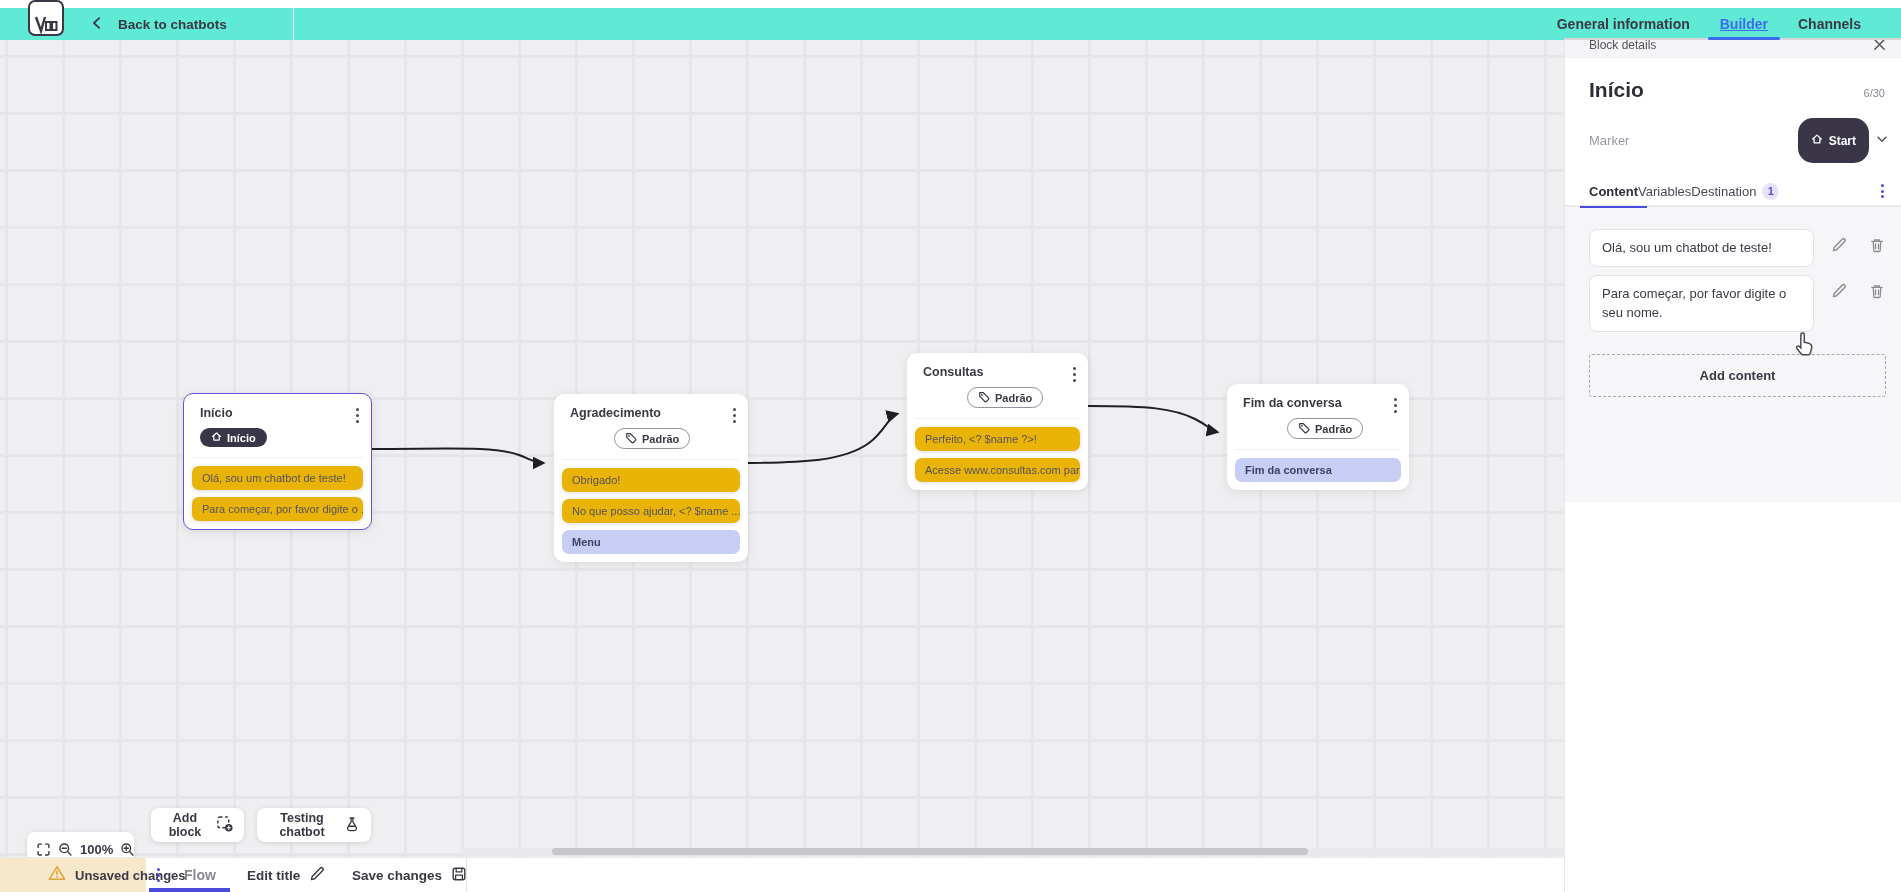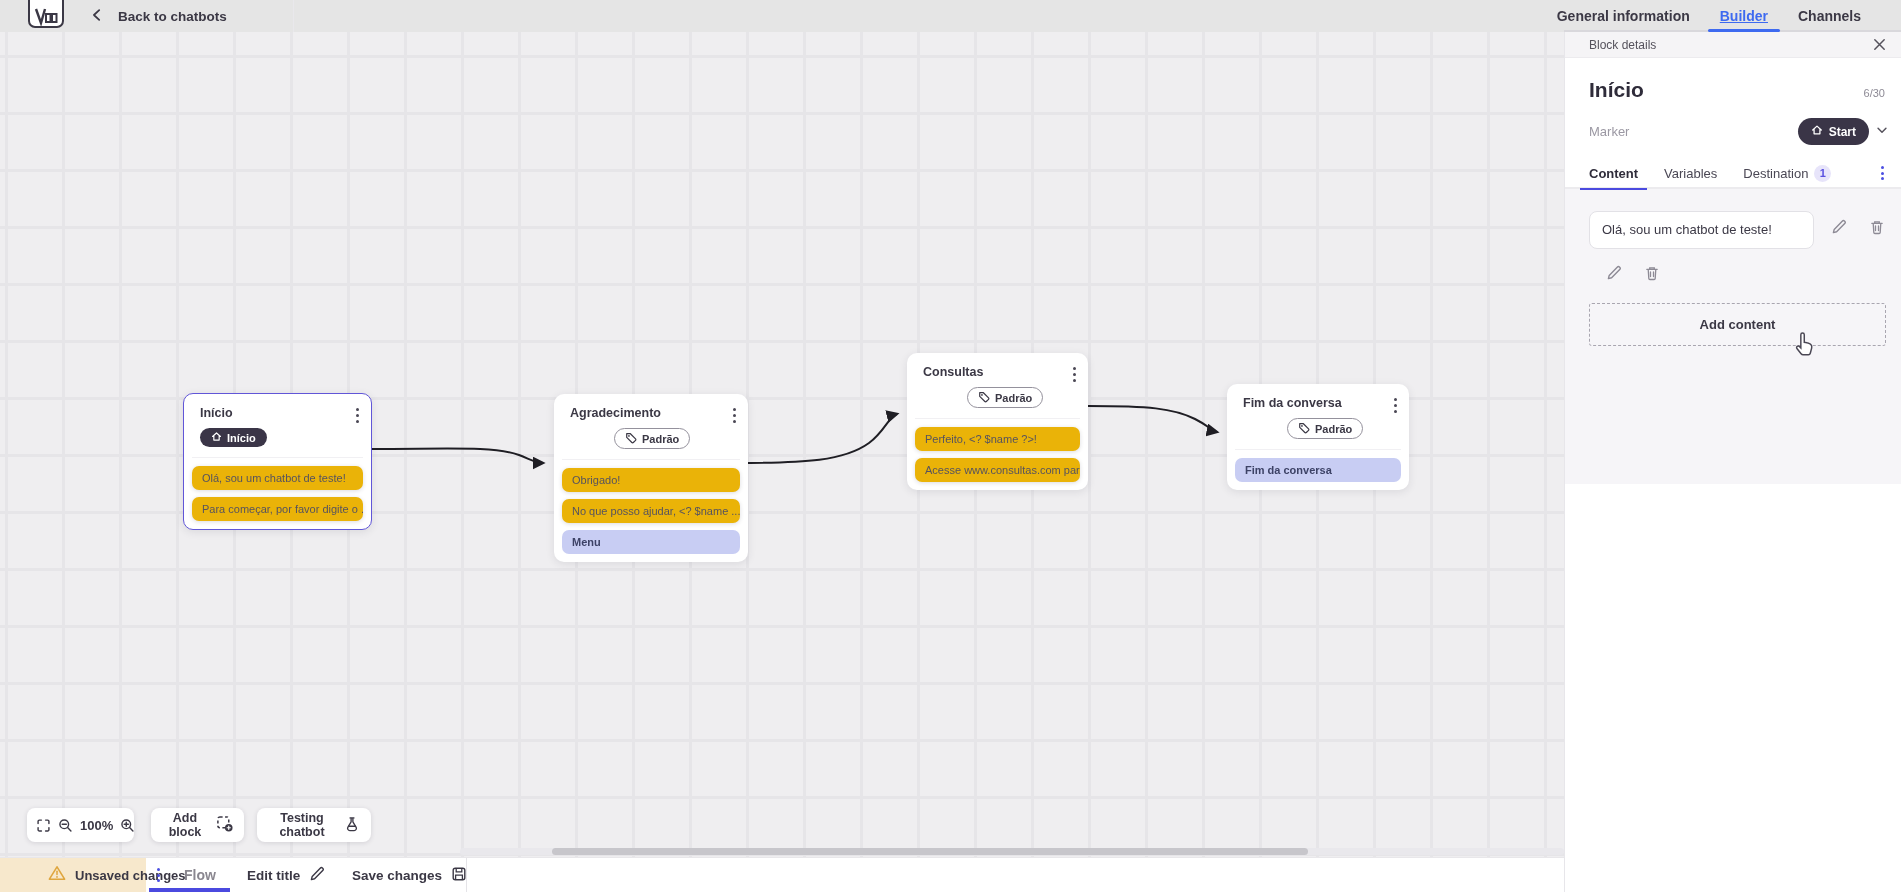--- a/index.html
+++ b/index.html
@@ -1,21 +1,21 @@
 <!DOCTYPE html>
 <html><head>
 <meta charset="utf-8">
 <style>
   * { margin:0; padding:0; box-sizing:border-box; }
   html,body { width:1901px; height:892px; overflow:hidden; }
   body { font-family:"Liberation Sans", sans-serif; color:#3b3845; background:#fff; }
   .app { position:relative; width:1901px; height:892px; overflow:hidden; }
 
   
-  .topbar { position:absolute; left:0; top:0; width:1901px; height:32px; background:#e5e5e5; z-index:30; }
+  .topbar { position:absolute; left:0; top:8px; width:1901px; height:32px; background:#5eead4; z-index:30; }
   .logo { position:absolute; left:28px; top:-8px; width:36px; height:36px; border:2.5px solid #3b3845; border-radius:7px; display:flex; align-items:flex-end; justify-content:center; background:#fff; }
   .back-btn { position:absolute; left:90px; top:0; height:32px; display:flex; align-items:center; gap:14px; background:none; border:none; cursor:pointer; font-family:inherit; }
   .back-btn .lbl { font-size:13.5px; font-weight:bold; color:#3b3845; }
   .tb-divider { position:absolute; left:293px; top:0; width:1px; height:32px; background:#e9e8ec; }
   .title-area { position:absolute; left:263px; top:0; height:32px; display:flex; align-items:center; gap:14px; padding-left:18px; }
   .bot-title { font-size:17px; font-weight:bold; color:#3b3845; }
   .status-pill { border:1.5px solid #b9b7c0; border-radius:14px; padding:3px 12px; font-size:12px; font-weight:bold; color:#807d89; background:#fff; }
   .top-tabs { position:absolute; right:40px; top:0; height:31px; display:flex; gap:30px; align-items:center; }
   .top-tab { position:relative; font-size:14px; font-weight:bold; color:#3b3845; background:none; border:none; cursor:pointer; font-family:inherit; height:31px; }
   .top-tab.active { color:#3e6af0;text-decoration:underline; }
@@ -36,43 +36,43 @@
   .node-kebab i { width:3px; height:3px; border-radius:50%; background:#4a4754; }
   .node-badges { padding:8px 8px 10px 8px; border-bottom:1px solid #f1f0f3; margin-bottom:8px; }
   .badge-dark { display:inline-flex; align-items:center; gap:5px; background:#3a3547; color:#fff; border-radius:14px; padding:3px 11px; font-size:11px; font-weight:bold; }
   .badge-outline { display:inline-flex; align-items:center; gap:5px; background:#fff; border:1.5px solid #94919c; border-radius:14px; padding:2.5px 10px; font-size:11px; font-weight:bold; color:#3b3845;margin-left:44px; }
   .node-item { background:#eab308; border-radius:7px; box-shadow:0 1px 4px rgba(40,38,60,.16); padding:6px 10px; font-size:11px; color:#56535f; margin:0 0 7px 0; white-space:nowrap; overflow:hidden; }
   .node-item:last-child { margin-bottom:0; }
   .node-item.hl { background:#c8cdf3; box-shadow:none; color:#3d4266; font-weight:bold; }
 
   
   .ctl-card { position:absolute; top:776px; height:34px; background:#fff; border-radius:8px; box-shadow:0 1px 5px rgba(40,38,60,.14); display:flex; align-items:center; }
-  .zoom-card { left:27px; width:107px; gap:7px; padding:0 9px; }
+  .zoom-card { left:27px; width:107px; gap:7px; padding:0 9px;margin-top:24px; }
   .zoom-pct { font-size:13px; font-weight:bold; color:#3b3845; }
   .addblock-card { left:151px; width:93px; gap:8px; padding:0 11px; cursor:pointer; border:none; font-family:inherit; }
   .testing-card { left:257px; width:114px; gap:8px; padding:0 11px; cursor:pointer; border:none; font-family:inherit; }
   .ctl-label { font-size:12.5px; font-weight:bold; color:#3b3845; }
   .icon-btn { background:none; border:none; padding:0; cursor:pointer; display:flex; align-items:center; }
 
   
   .h-scroll-track { position:absolute; left:460px; top:816px; width:1104px; height:7px; background:#e9e8ec; border-radius:4px; }
   .h-scroll-thumb { position:absolute; left:92px; top:0; width:756px; height:7px; background:#c7c6cb; border-radius:4px; cursor:pointer; }
 
   
   .panel { position:absolute; left:1564px; top:32px; width:337px; height:860px; background:#fff; border-left:1px solid #e7e6ea; z-index:20; }
   .panel-head { height:26px; background:#f5f4f6; display:flex; align-items:center; justify-content:space-between; padding:0 14px 0 24px; border-bottom:1px solid #ecebee; }
   .panel-head .t { font-size:12px; color:#55525c; }
   .blk-title-row { display:flex; align-items:flex-end; justify-content:space-between; padding:20px 16px 0 24px; }
   .blk-title { font-size:21px; font-weight:bold; color:#2f2c3a; }
   .char-count { font-size:11px; color:#8d8a95; padding-bottom:3px; }
   .marker-row { display:flex; align-items:center; justify-content:space-between; padding:16px 12px 0 24px; }
   .marker-lbl { font-size:13px; color:#9b98a3; }
   .marker-right { display:flex; align-items:center; gap:6px; }
-  .start-pill { display:inline-flex; align-items:center; gap:6px; background:#3a3547; color:#fff; border-radius:15px; padding:6px 13px; font-size:12px; font-weight:bold; border:none; cursor:pointer; font-family:inherit; }
-  .panel-tabs { display:flex; align-items:center; gap:26px; padding:0 14px 0 24px; margin-top:14px; height:30px; border-bottom:2px solid #ecebee; position:relative; }
+  .start-pill { display:inline-flex; align-items:center; gap:6px; background:#3a3547; color:#fff; border-radius:15px; padding:15px 13px; font-size:12px; font-weight:bold; border:none; cursor:pointer; font-family:inherit; }
+  .panel-tabs { display:flex; align-items:center; padding:0 14px 0 24px; margin-top:14px; height:30px; border-bottom:2px solid #ecebee; position:relative; }
   .p-tab { position:relative; font-size:13px; color:#4a4754; background:none; border:none; cursor:pointer; font-family:inherit; height:30px; display:flex; align-items:center; gap:6px; }
   .p-tab.active { font-weight:bold; color:#2f2c3a; }
   .p-tab.active::after { content:""; position:absolute; left:-9px; right:-9px; bottom:-2px; height:2.5px; background:#4b4adf; }
   .count-badge { display:inline-flex; width:17px; height:17px; border-radius:50%; background:#e7e4fa; color:#5a50e0; font-size:11px; font-weight:bold; align-items:center; justify-content:center; }
   .p-kebab { margin-left:auto; display:flex; flex-direction:column; gap:2.5px; background:none; border:none; cursor:pointer; padding:3px; }
   .p-kebab i { width:3px; height:3px; border-radius:50%; background:#4b4fe2; }
   .panel-content { background:#f6f5f8; padding:22px 16px 26px 24px; min-height:295px; }
   .field-row { display:flex; align-items:flex-start; margin-bottom:8px; }
   .field-box { width:228px; background:#fff; border:1px solid #e2e1e6; border-radius:8px; padding:8px 12px; font-size:13px; color:#3b3845; line-height:1.5; }
   .row-icons { display:flex; gap:22px; margin-left:17px; padding-top:8px; }
@@ -304,20 +304,21 @@
               </svg>
             </button>
           <button class="icon-btn">
               <svg width="16" height="16" viewBox="0 0 16 16">
                 <path d="M2.8 4.3 h10.4 M5.7 4.3 V2.8 h4.6 v1.5 M4.2 4.3 l.6 9.2 a1.1 1.1 0 0 0 1.1 1 h4.2 a1.1 1.1 0 0 0 1.1-1 l.6-9.2 M6.5 7 v4.6 M9.5 7 v4.6" fill="none" stroke="#8d8a95" stroke-width="1.3" stroke-linecap="round"></path>
               </svg>
             </button>
         </div>
       </div>
       <div class="field-row">
+        <div class="field-box">Para começar, por favor digite o seu nome.</div>
         <div class="row-icons">
           <button class="icon-btn">
               <svg width="16" height="16" viewBox="0 0 16 16">
                 <path d="M11.2 2.2 a1.7 1.7 0 0 1 2.5 2.4 L5.6 12.8 L2.4 13.6 L3.2 10.4 Z" fill="none" stroke="#8d8a95" stroke-width="1.4" stroke-linejoin="round"></path>
               </svg>
             </button>
           <button class="icon-btn">
               <svg width="16" height="16" viewBox="0 0 16 16">
                 <path d="M2.8 4.3 h10.4 M5.7 4.3 V2.8 h4.6 v1.5 M4.2 4.3 l.6 9.2 a1.1 1.1 0 0 0 1.1 1 h4.2 a1.1 1.1 0 0 0 1.1-1 l.6-9.2 M6.5 7 v4.6 M9.5 7 v4.6" fill="none" stroke="#8d8a95" stroke-width="1.3" stroke-linecap="round"></path>
               </svg>

